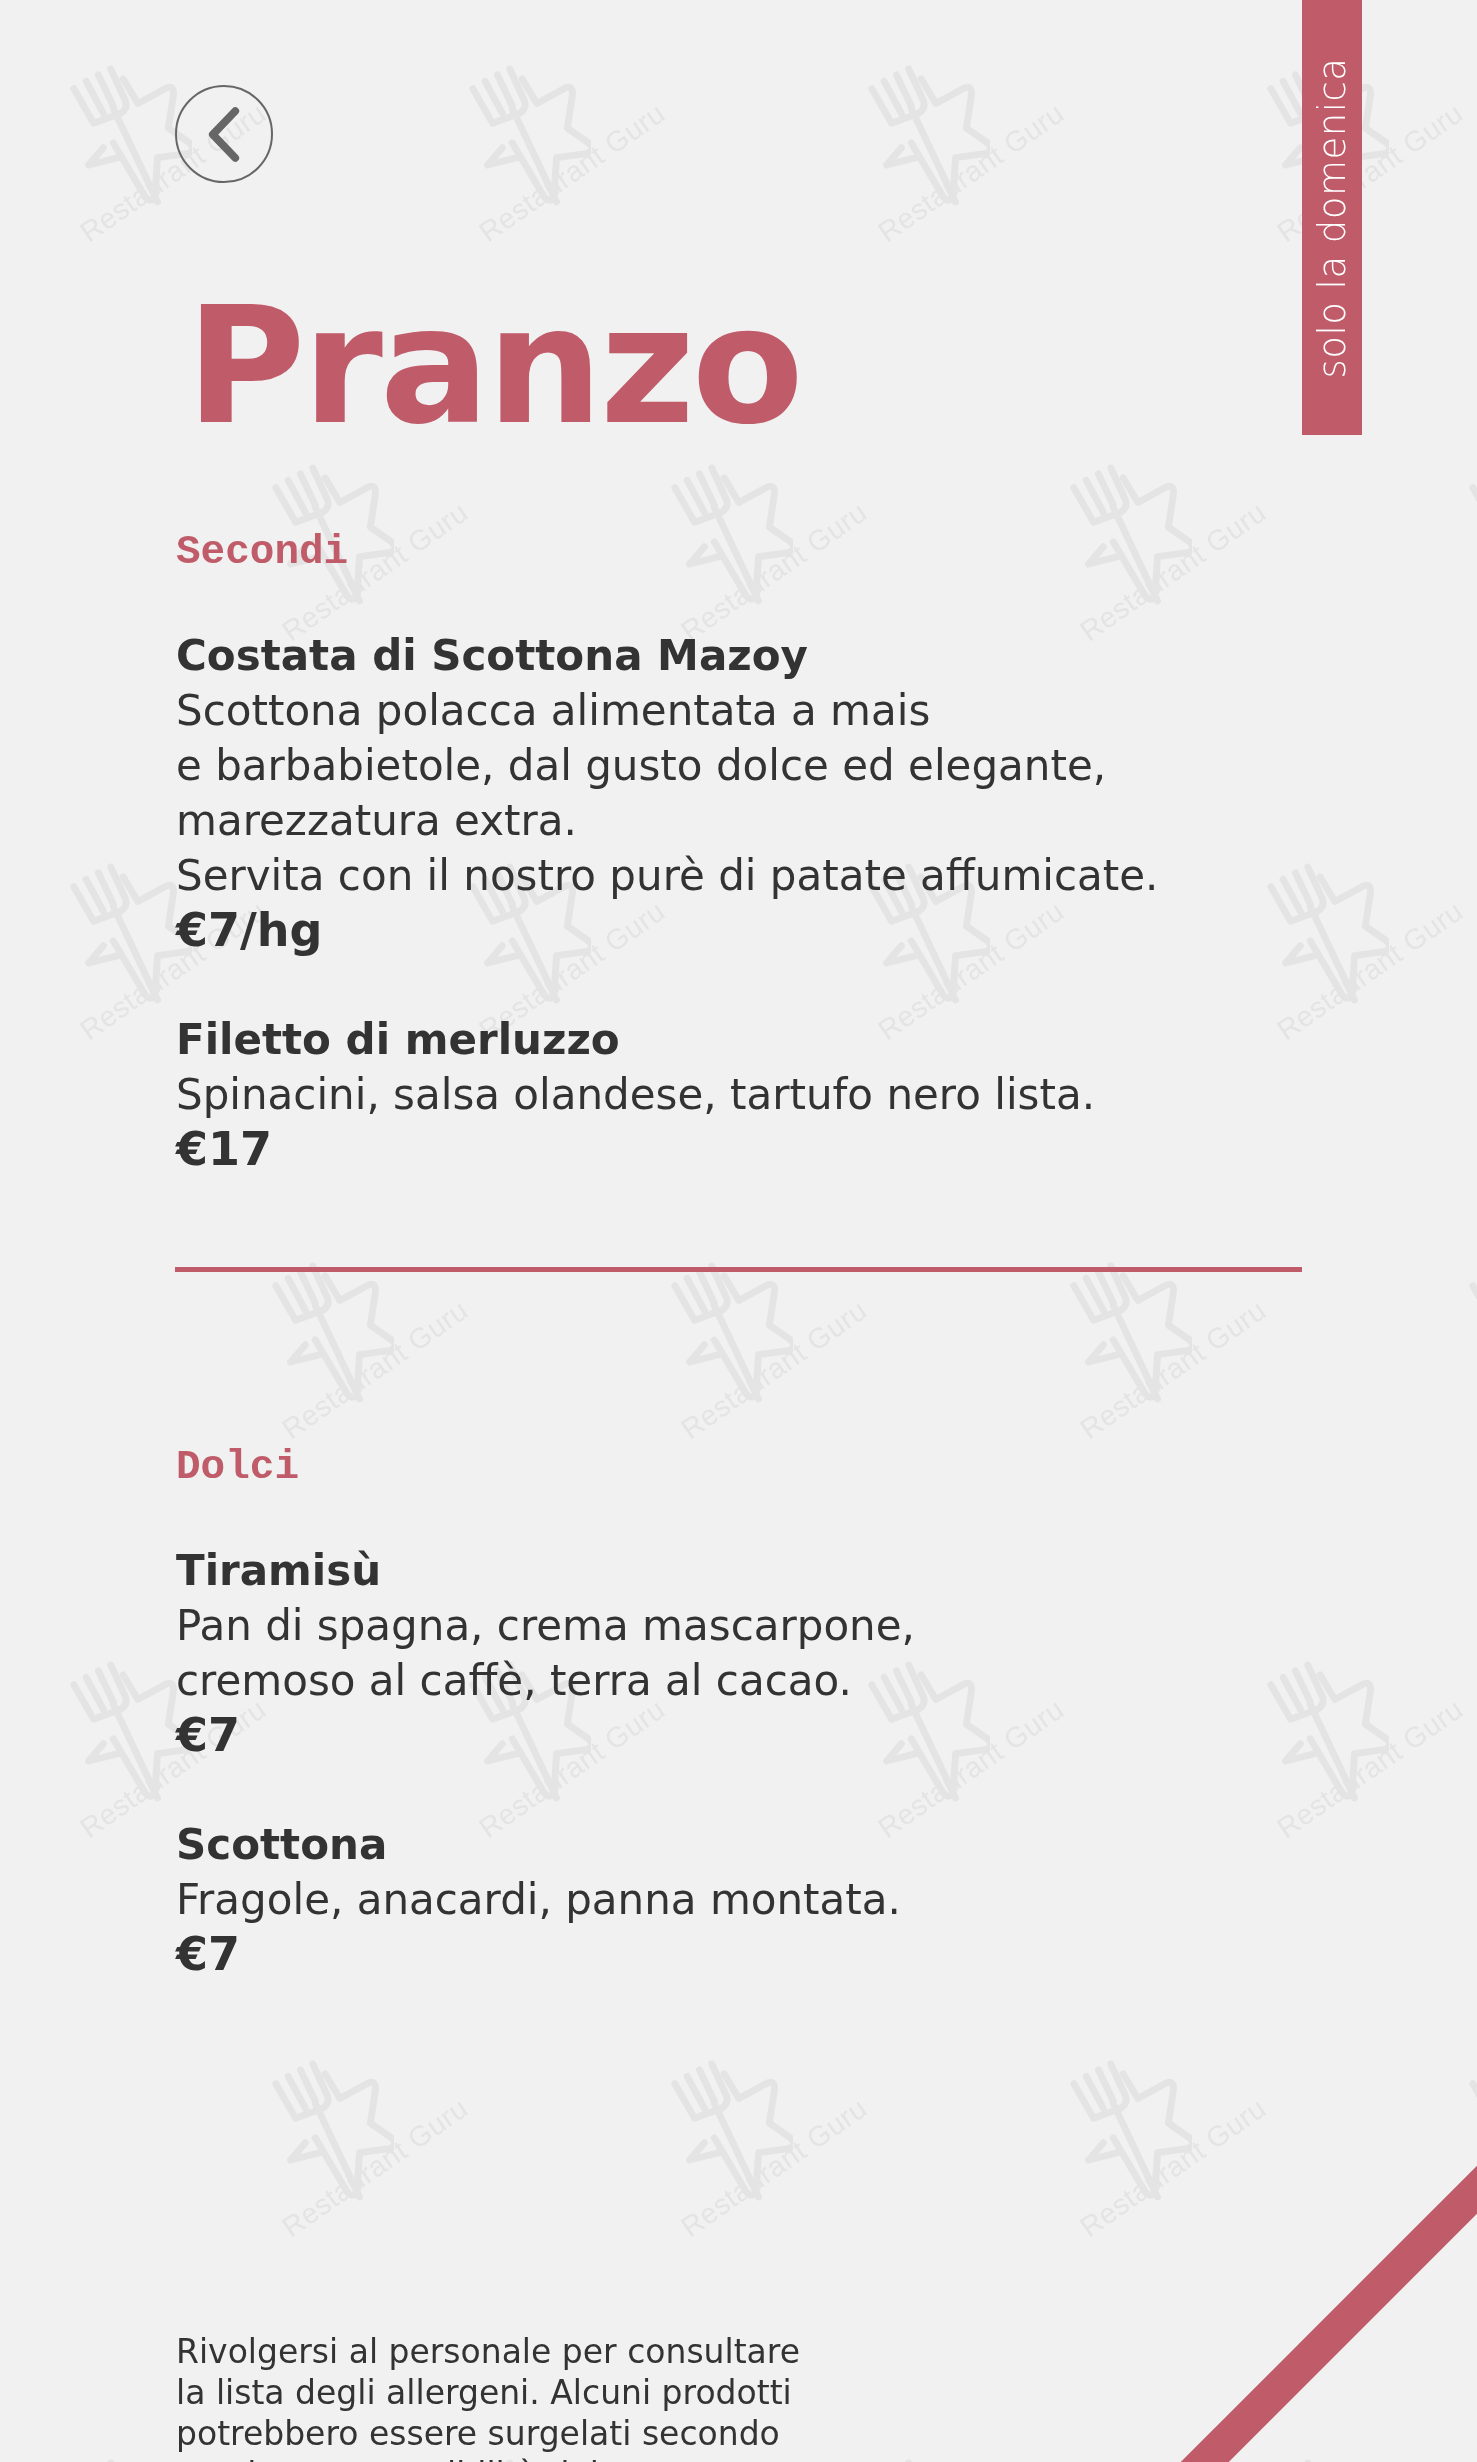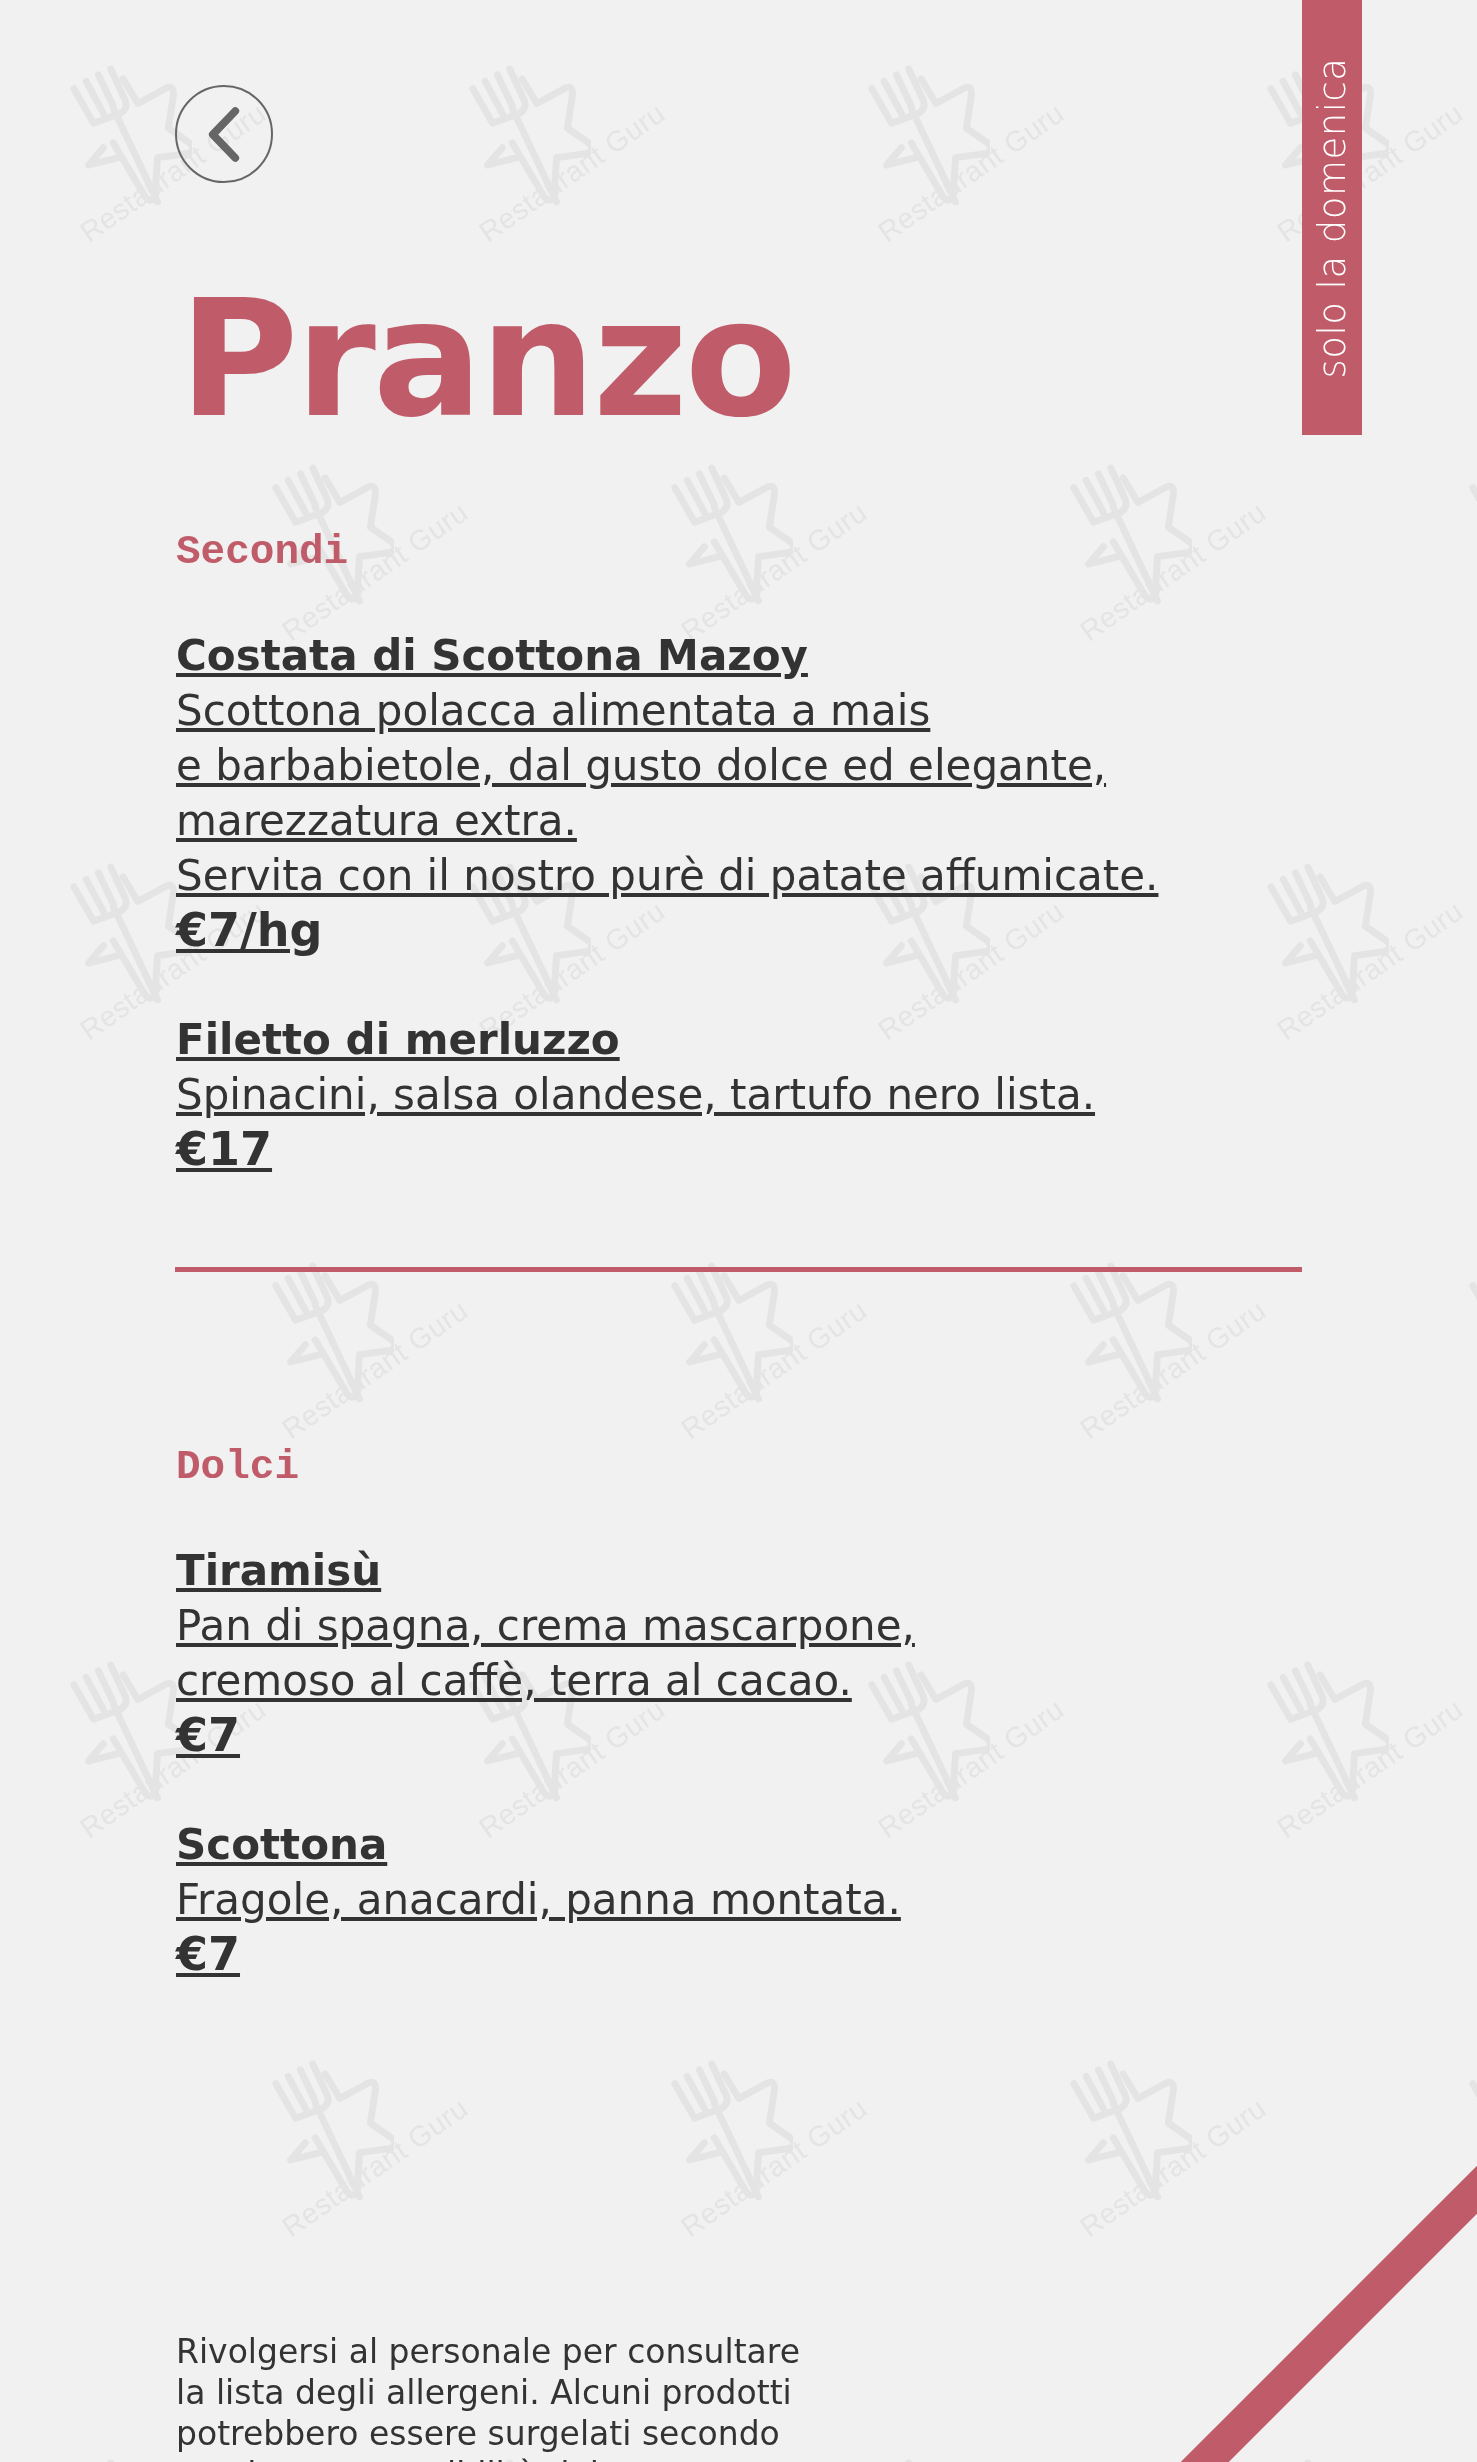--- a/index.html
+++ b/index.html
@@ -88,21 +88,21 @@
       align-items: center;
       justify-content: center;
       z-index: 3;
       cursor: pointer;
     }
 
     .page-title {
       position: absolute;
       left: 170px;
       top: 268px;
-      margin: 9px;
+      margin: 16px;
       font-family: "DejaVu Sans", sans-serif;
       font-weight: 700;
       font-size: 163px;
       line-height: 1;
       color: #c05c6a;
       letter-spacing: -3px;
       z-index: 3;
     }
 
     .content {
@@ -115,21 +115,20 @@
     .section-title {
       font-family: Liberation Mono, monospace;
       font-weight: 700;
       font-size: 41px;
       color: #c05c6a;
       line-height: 1;
       margin: 0 0 55px 0;
     }
     .menu-item {
       margin-bottom: 54px;
-      text-decoration: underline;
     }
     .item-name {
       font-weight: 700;
       font-size: 42px;
       line-height: 55px;
       color: #333333;
     }
     .item-desc {
       font-size: 42px;
       line-height: 55px;

